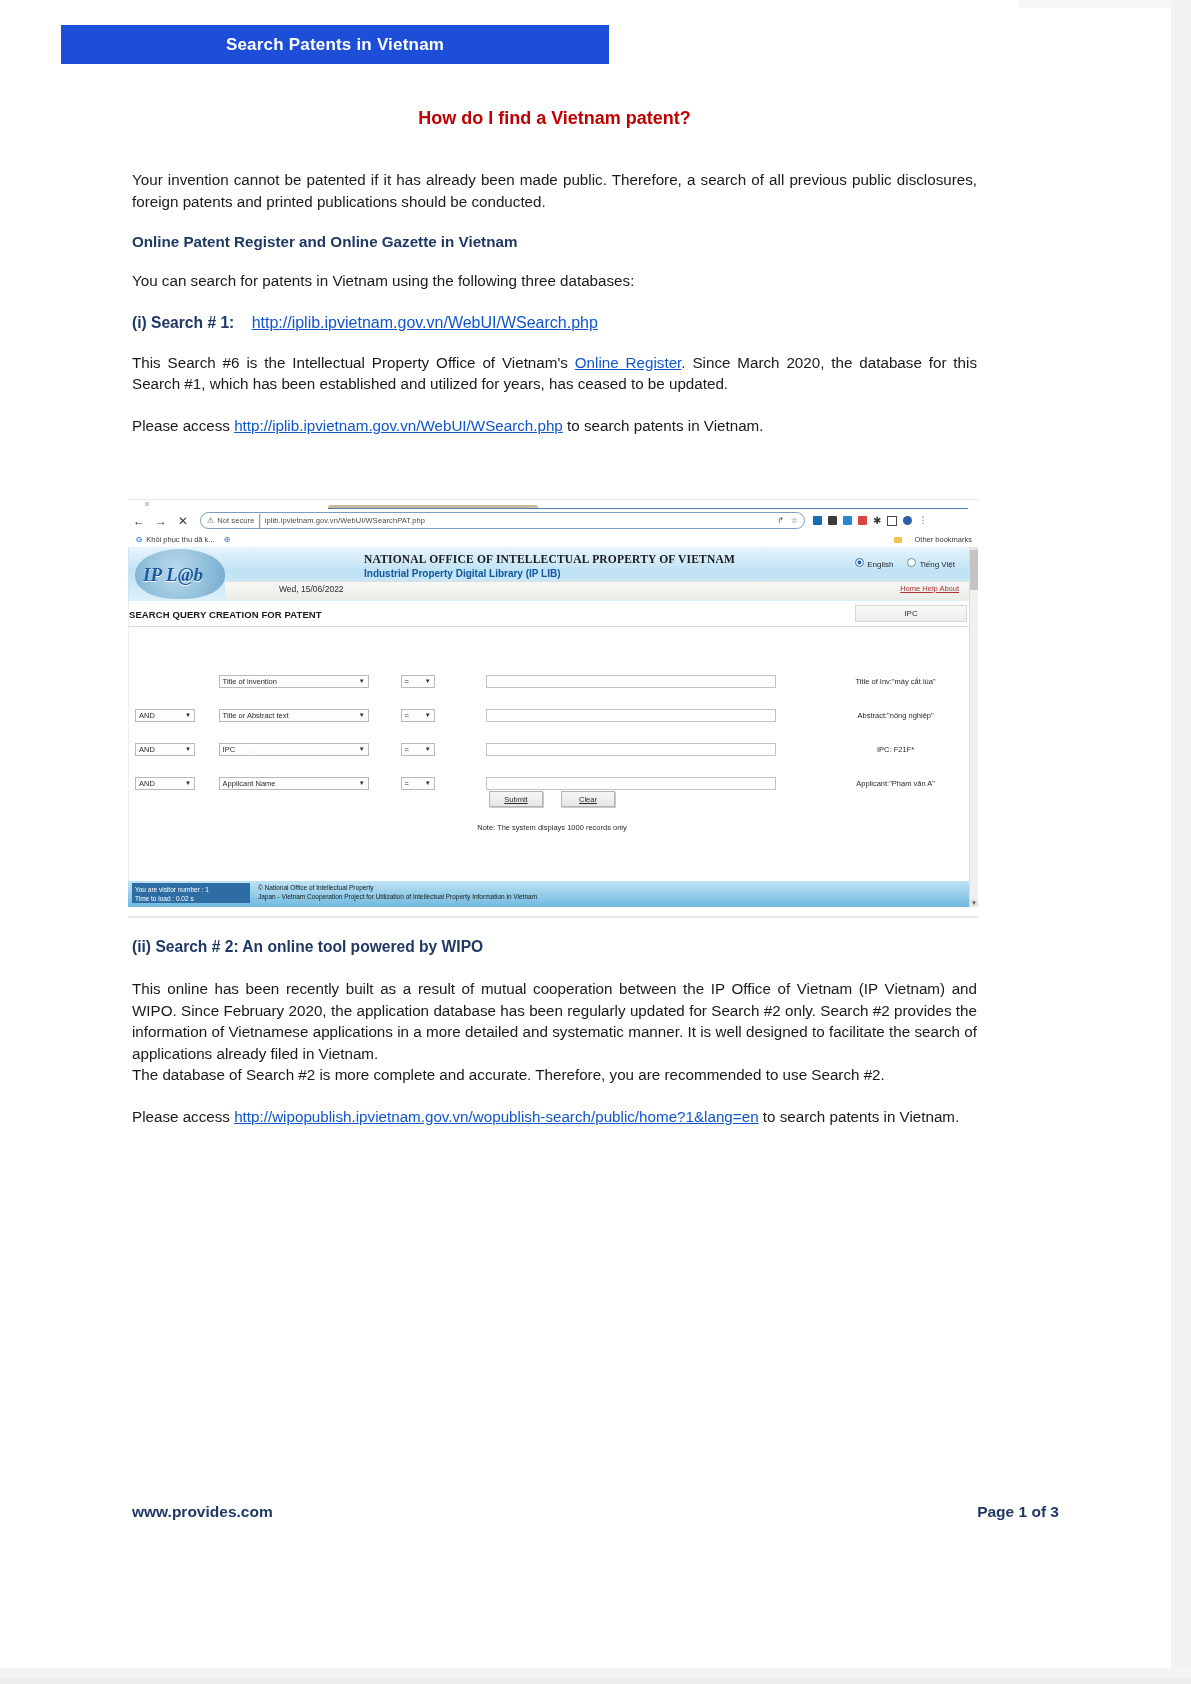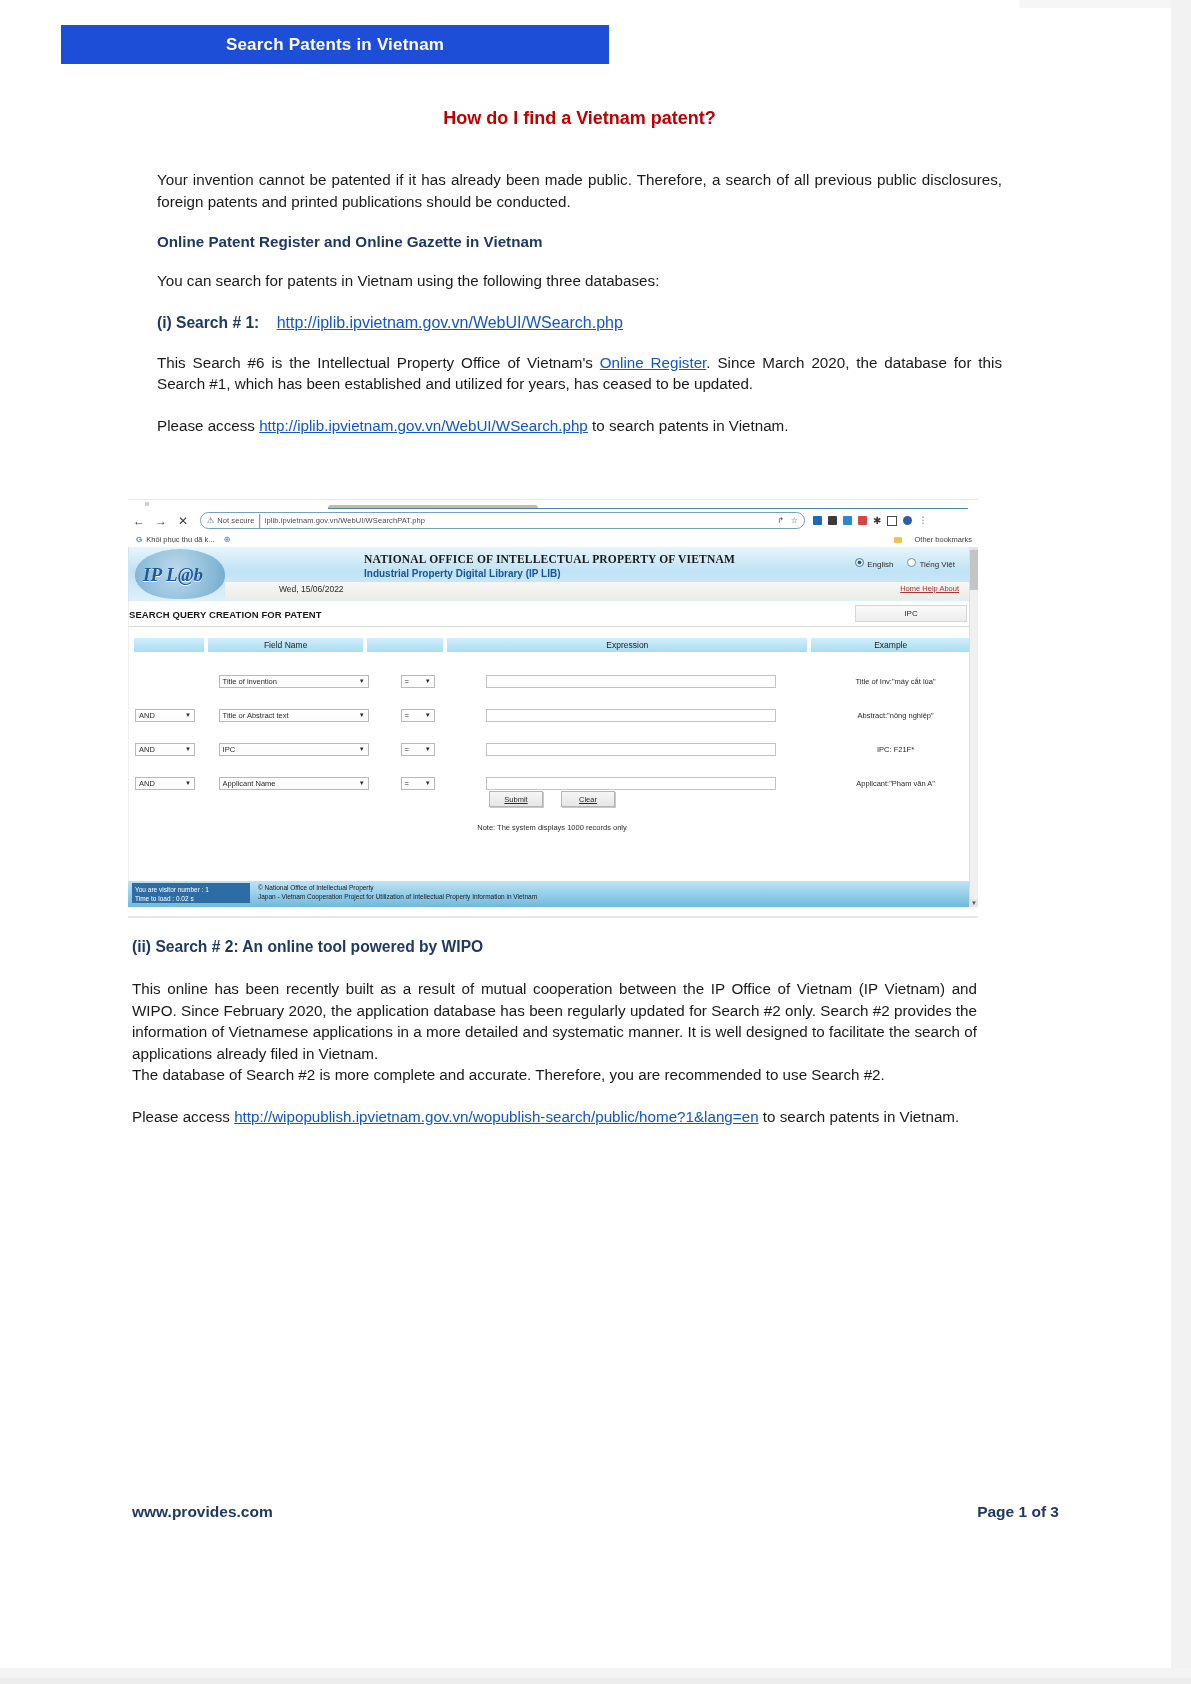--- a/index.html
+++ b/index.html
@@ -66,21 +66,20 @@
     font-weight: bold;
     letter-spacing: .2px;
   }
 
   
   .doc {
     position: absolute;
     left: 132px;
     top: 100px;
     width: 845px;
-    margin-left: 25px;
   }
   h1.doc-title {
     margin: 0;
     text-align: center;
     color: #c00000;
     font-size: 18px;
     font-weight: bold;
     padding-top: 8px;
   }
   p.body-text {
@@ -510,27 +509,20 @@
       <div class="mast-links">Home Help About</div>
     </div>
 
     <div class="site-body">
       <div class="sq-title">SEARCH QUERY CREATION FOR PATENT</div>
       <div class="ipc-box">
             <span>IPC</span>
           </div>
       <div class="sq-rule"></div>
 
-      <div class="thead">
-        <div class="th th-op"></div>
-        <div class="th th-field">Field Name</div>
-        <div class="th th-eq"></div>
-        <div class="th th-expr">Expression</div>
-        <div class="th th-ex">Example</div>
-      </div>
 
       <div class="frow" style="top:72px">
         <div class="cell c-op"></div>
         <div class="cell c-field">
           <div class="sel sel-field">
                 <span>Title of invention</span>
                 <span class="caret">▼</span>
               </div>
         </div>
         <div class="cell c-eq">

